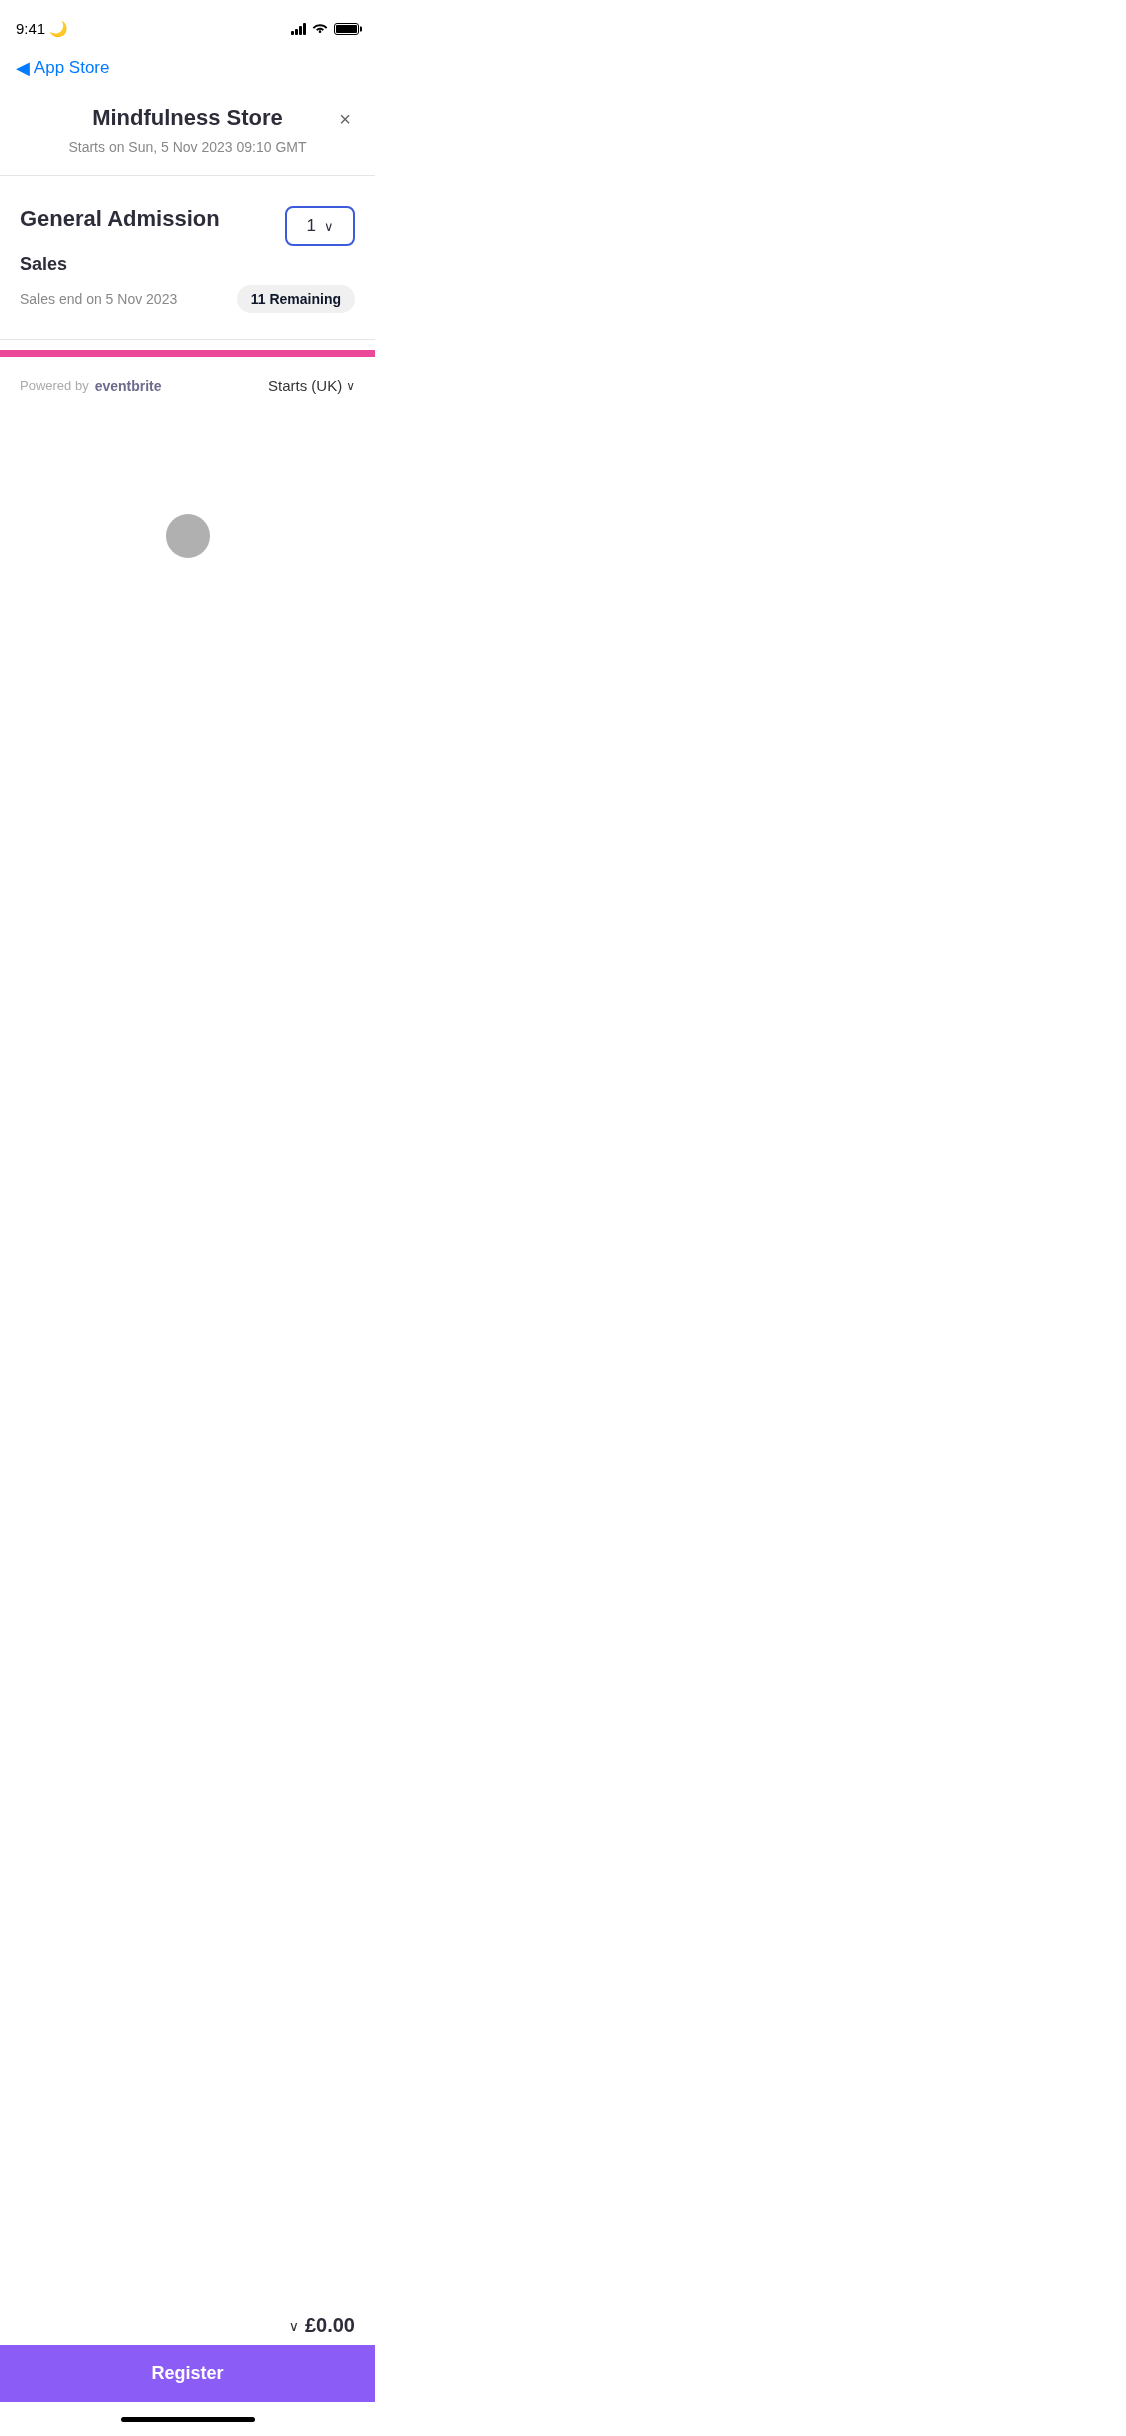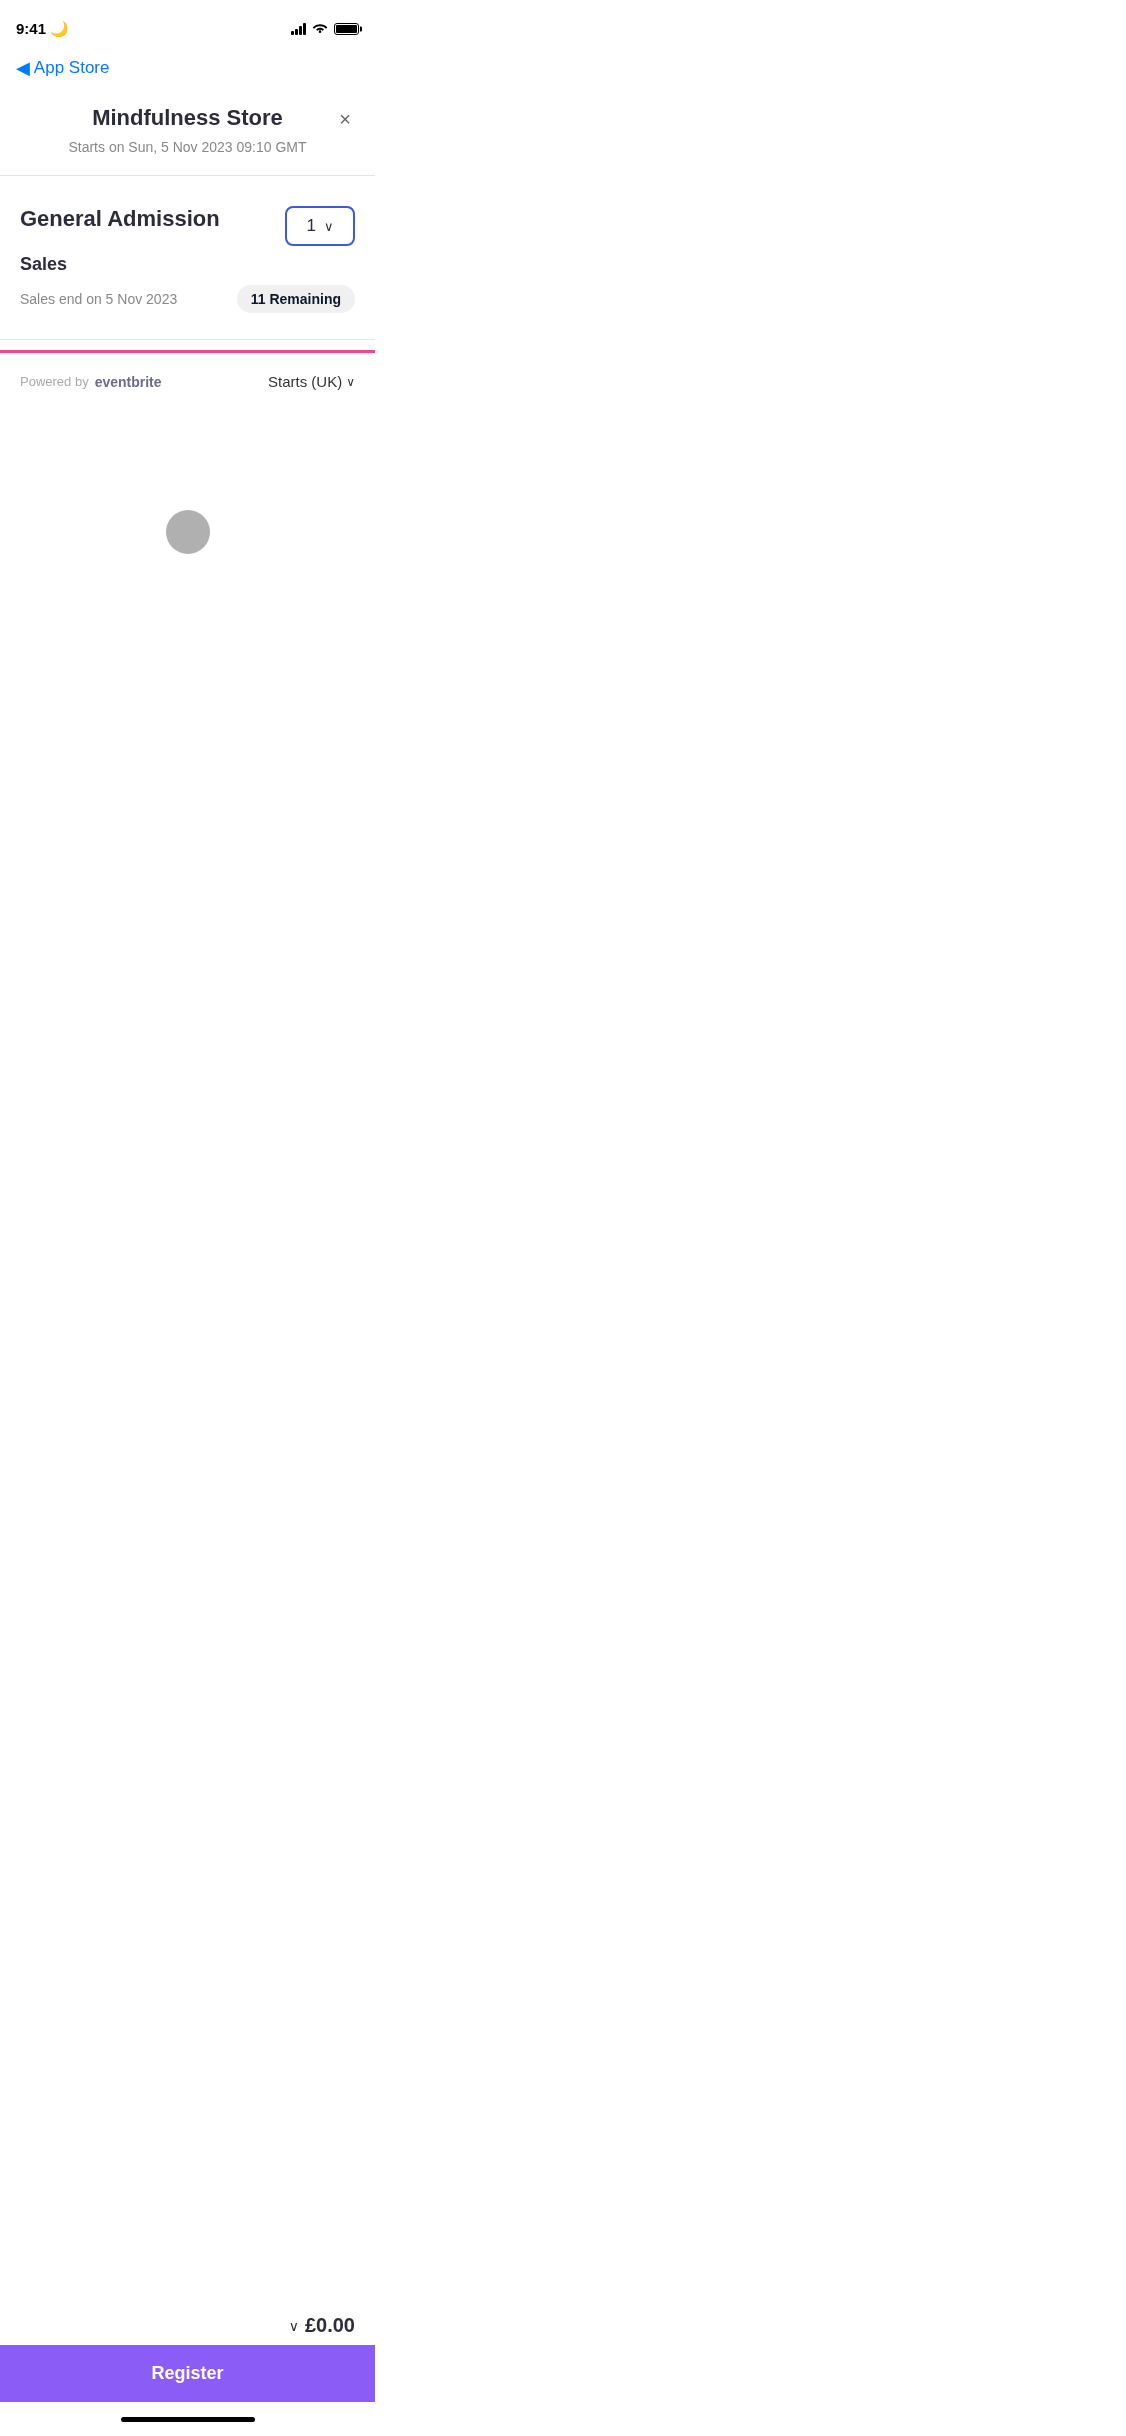--- a/index.html
+++ b/index.html
@@ -25,21 +25,21 @@
       align-items: center;
       padding: 14px 16px 8px 16px;
       height: 51px;
     }
 
     .status-left {
       display: flex;
       align-items: center;
       gap: 4px;
       font-size: 15px;
-      font-weight: 700;
+      font-weight: 400;
       color: #000;
     }
 
     .status-right {
       display: flex;
       align-items: center;
       gap: 6px;
     }
 
     .signal-bars {
@@ -224,21 +224,21 @@
       font-weight: 600;
       color: #0f172a;
     }
 
     
     .footer-section {
       padding: 20px 20px;
       display: flex;
       justify-content: space-between;
       align-items: center;
-      border-top: 3px solid #ec4899;
+      border-top: 7px solid #ec4899;
     }
 
     .powered-by {
       display: flex;
       align-items: center;
       gap: 6px;
       font-size: 13px;
       color: #aaa;
     }
 

